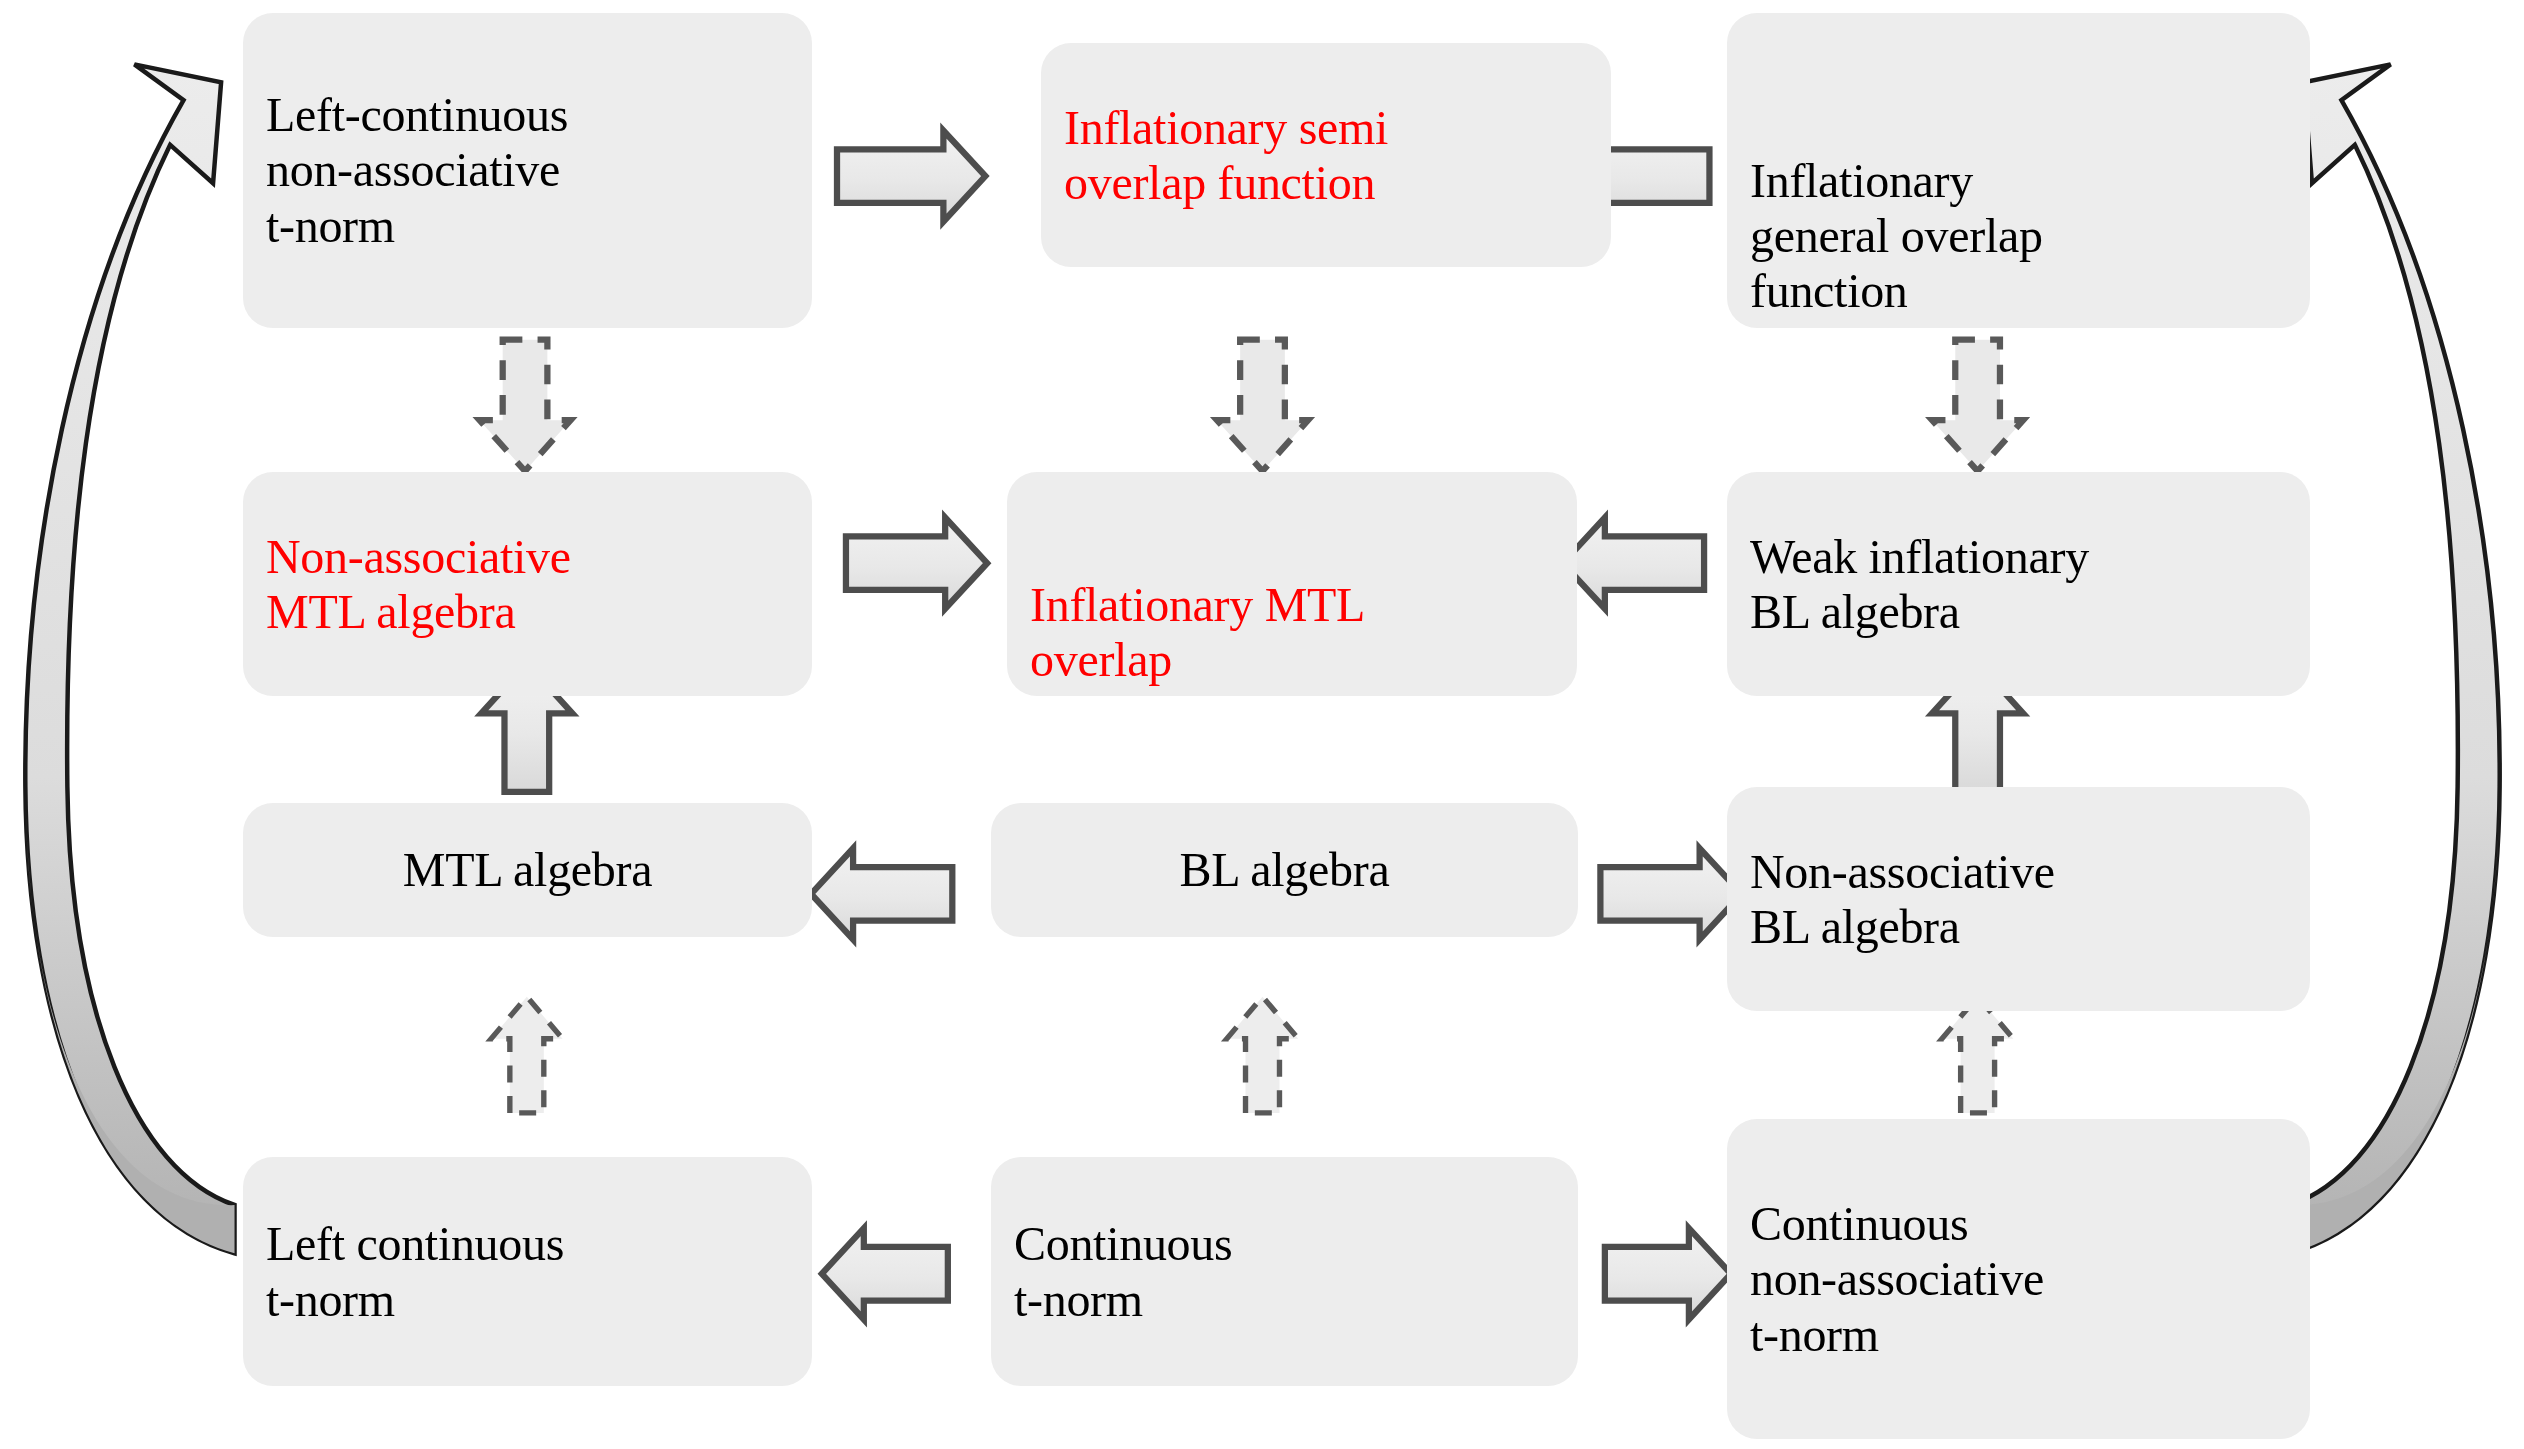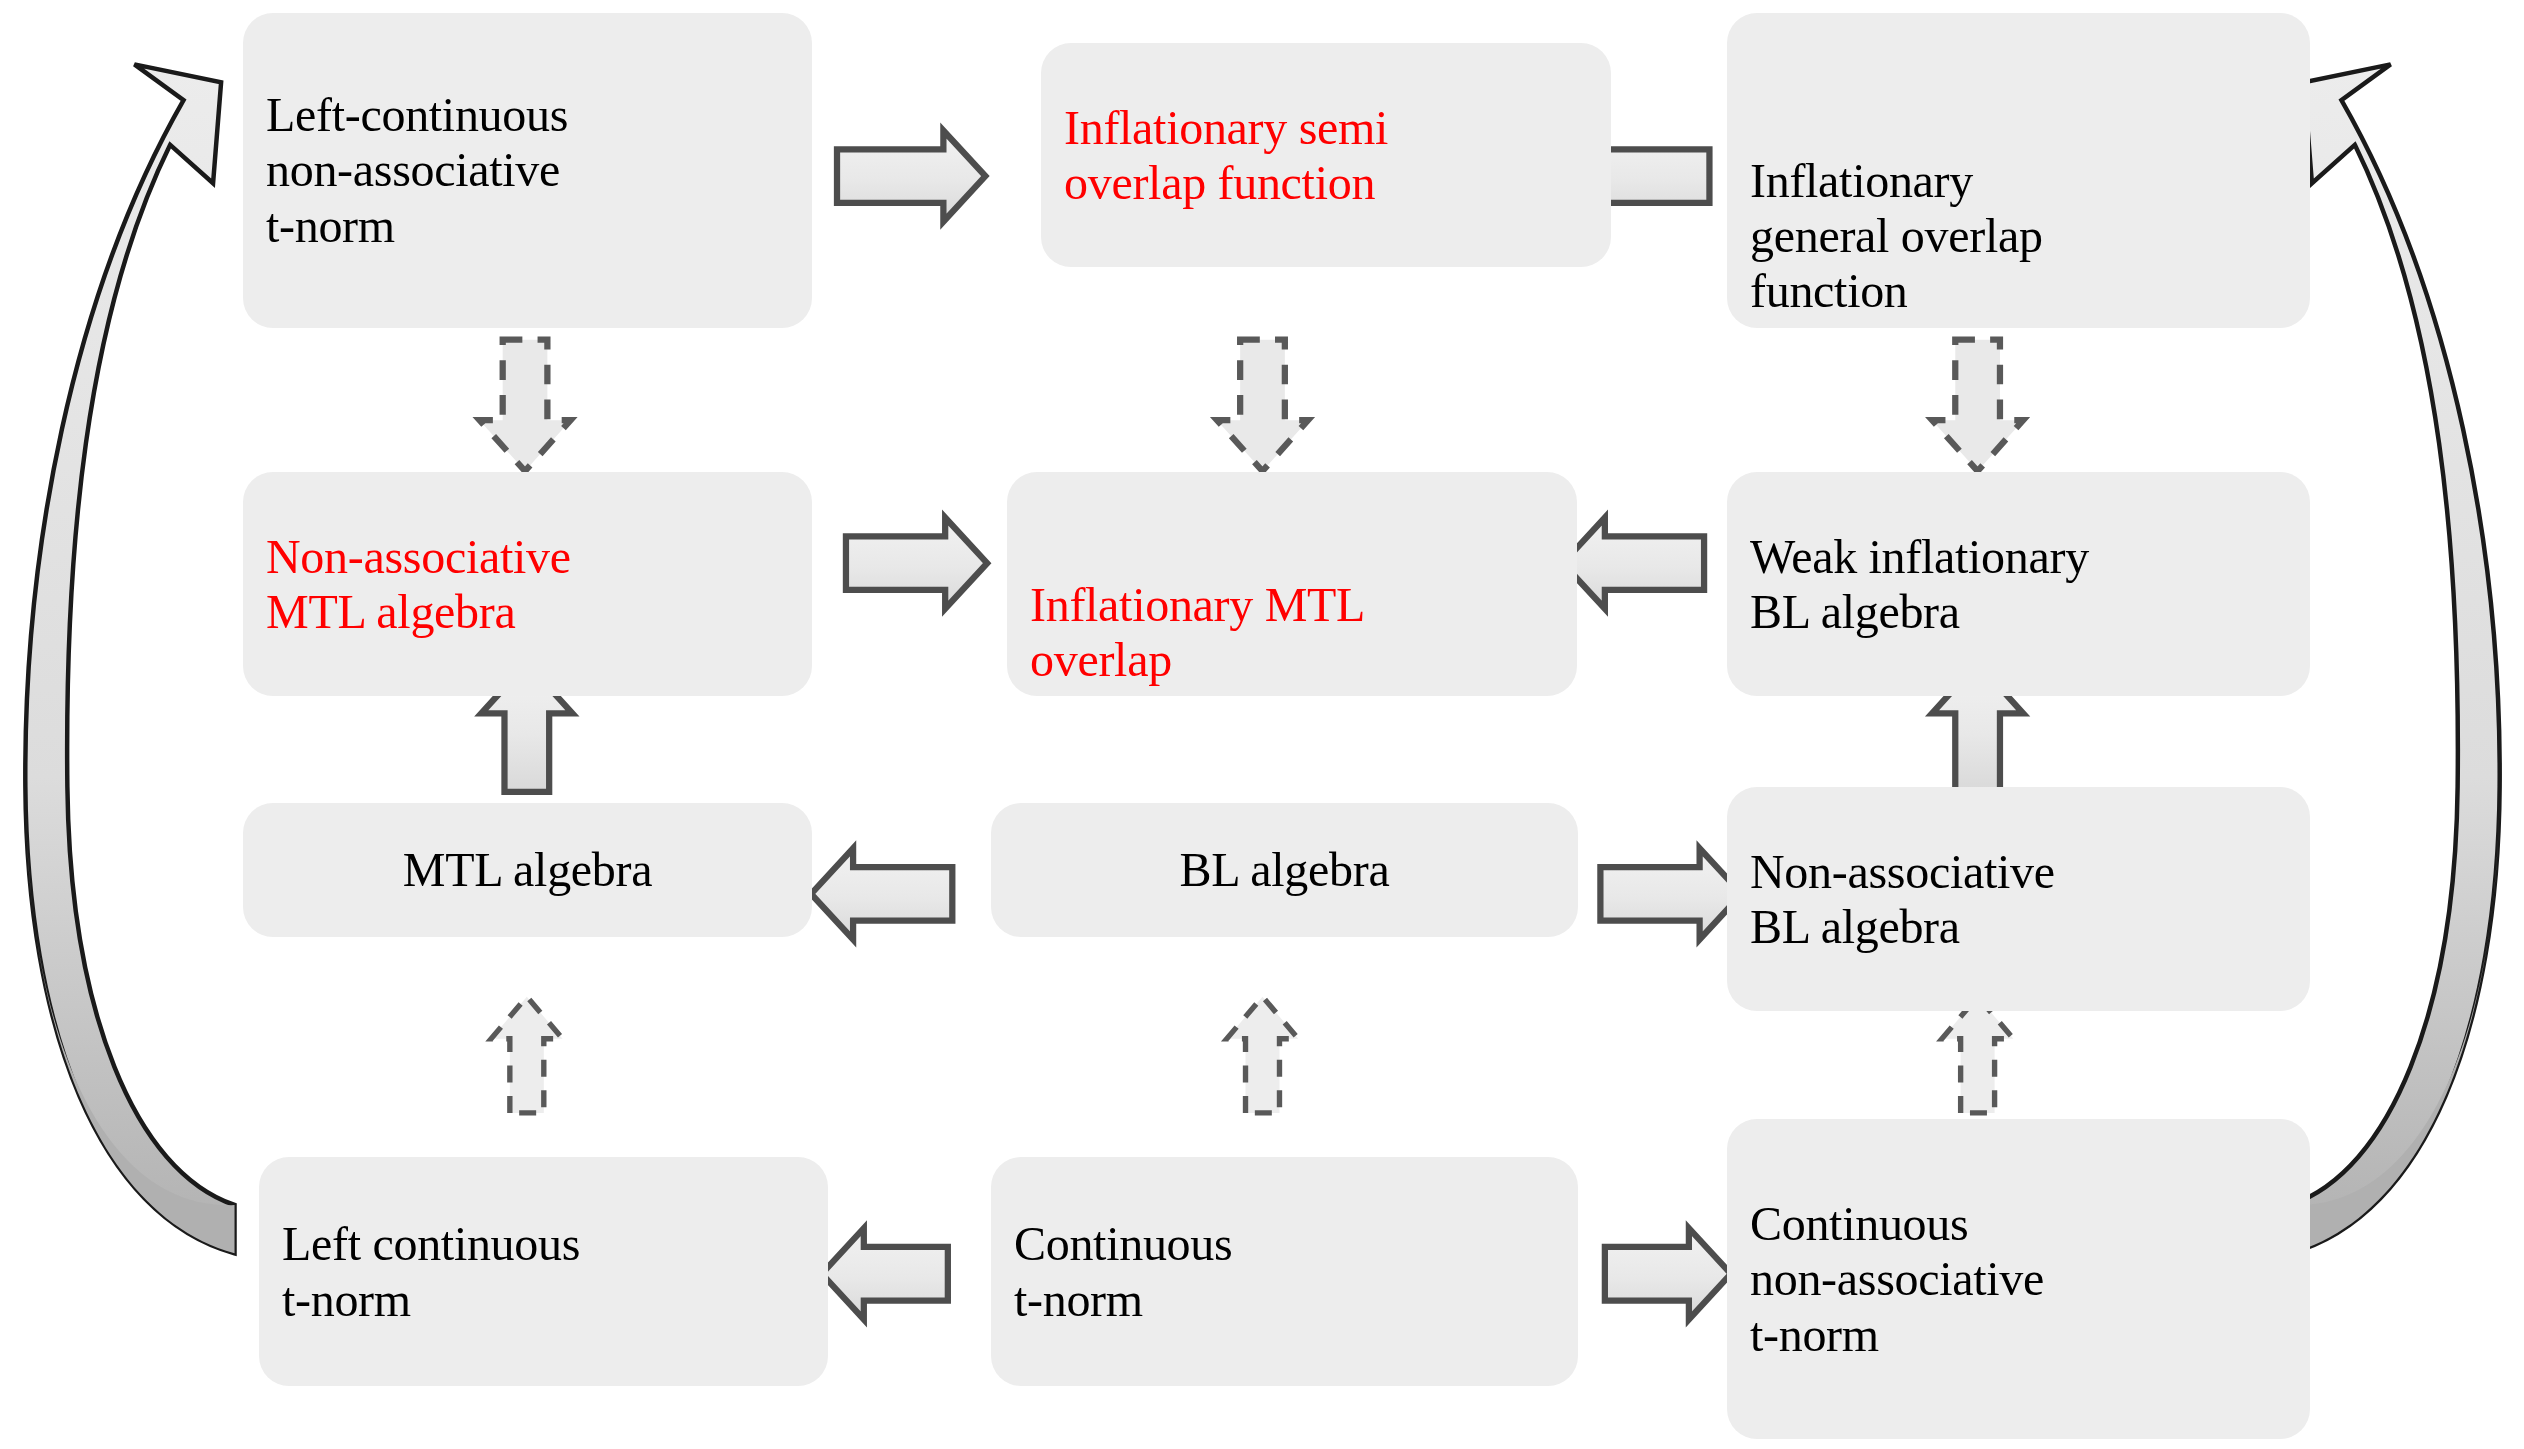--- a/index.html
+++ b/index.html
@@ -201,21 +201,21 @@
 
   <div class="node center" style="left:991px; top:803px; width:587px; height:134px;">
     <span class="ln">BL algebra</span>
   </div>
 
   <div class="node" style="left:1727px; top:787px; width:583px; height:224px;">
     <span class="ln">Non-associative</span>
     <span class="ln">BL algebra</span>
   </div>
 
-  <div class="node" style="left:243px; top:1157px; width:569px; height:229px;margin-left:16px;">
+  <div class="node" style="left:243px; top:1157px; width:569px; height:229px;">
     <span class="ln">Left continuous</span>
     <span class="ln">t-norm</span>
   </div>
 
   <div class="node" style="left:991px; top:1157px; width:587px; height:229px;">
     <span class="ln">Continuous</span>
     <span class="ln">t-norm</span>
   </div>
 
   <div class="node" style="left:1727px; top:1119px; width:583px; height:320px;">

